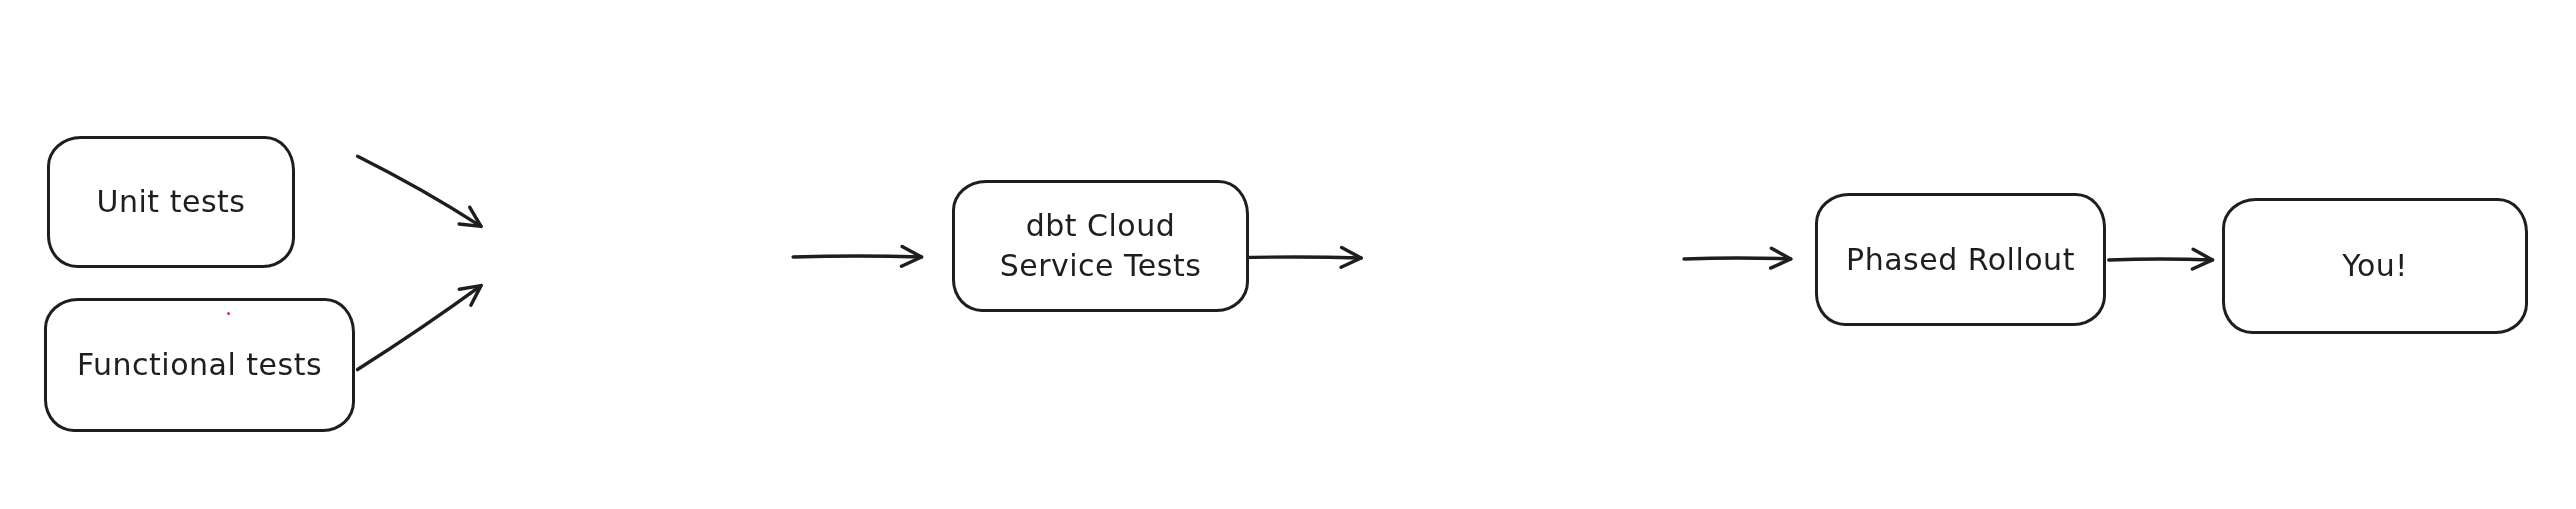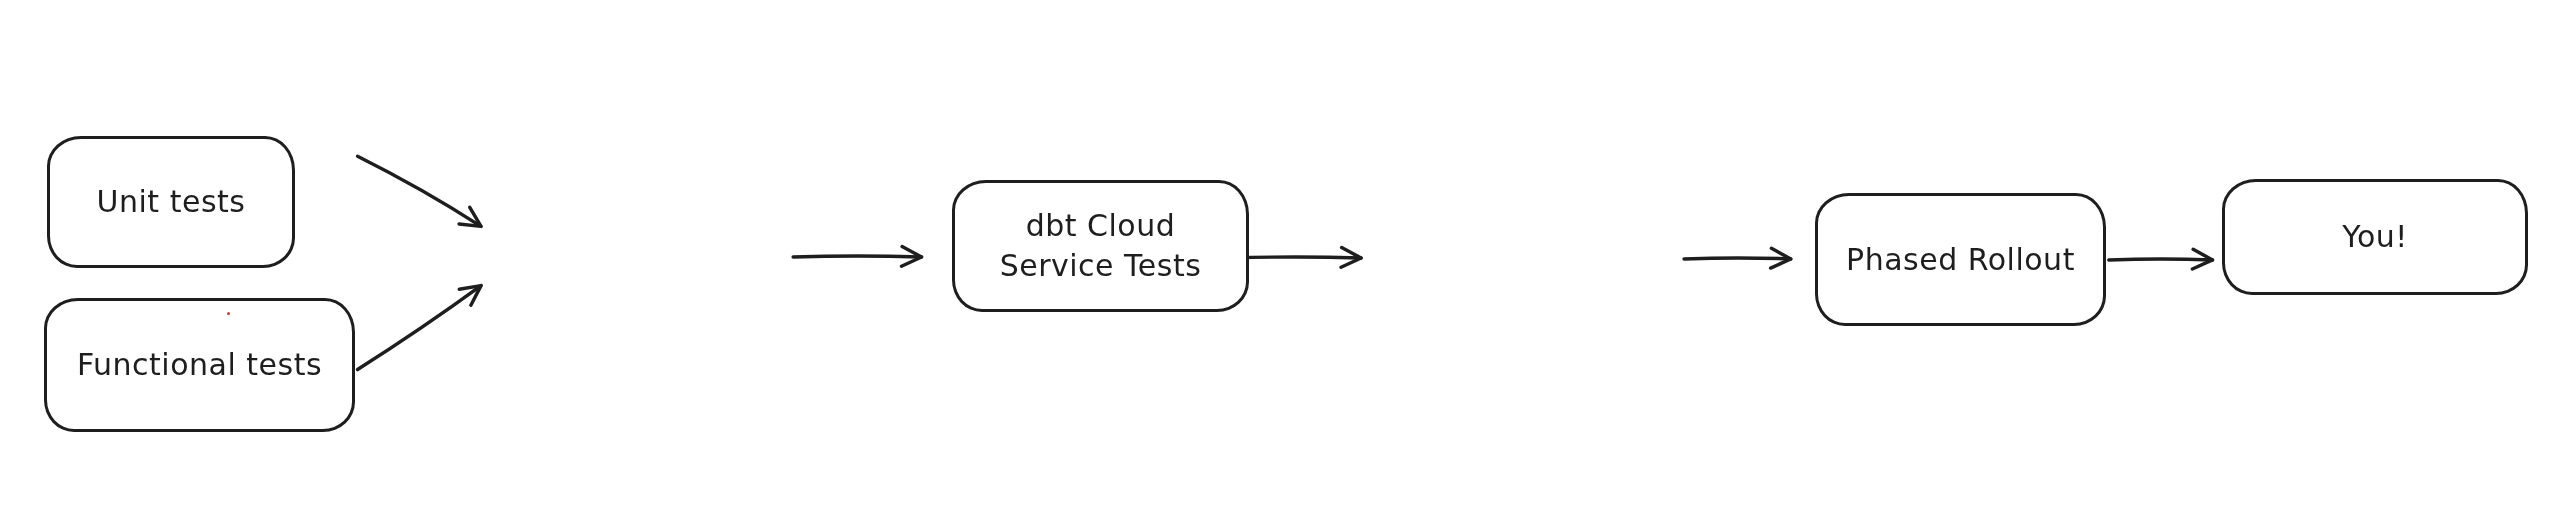--- a/index.html
+++ b/index.html
@@ -38,21 +38,21 @@
     line-height: 40px;
     letter-spacing: 0.5px;
     white-space: pre-line;
   }
   .node-unit-tests       { left: 47px;   top: 92px;  width: 248px; height: 132px; margin-top: 44px; }
   .node-functional-tests { left: 44px;   top: 298px; width: 311px; height: 134px; }
   .node-smoke-testing    { left: 491px;  top: 190px; width: 299px; height: 131px; }
   .node-dbt-cloud        { left: 930px;  top: 180px; width: 297px; height: 132px; margin-left: 22px; }
   .node-canary-tests     { left: 1371px; top: 191px; width: 310px; height: 134px; }
   .node-phased-rollout   { left: 1815px; top: 193px; width: 291px; height: 133px; }
-  .node-you              { left: 2222px; top: 179px; width: 306px; height: 116px; text-align: right; }
+  .node-you              { left: 2222px; top: 198px; width: 306px; height: 136px; text-align: right; }
   .artifact-dot {
     position: absolute;
     left: 227px;
     top: 312px;
     width: 3px;
     height: 3px;
     border-radius: 50%;
     background: #e03131;
   }
 </style>

